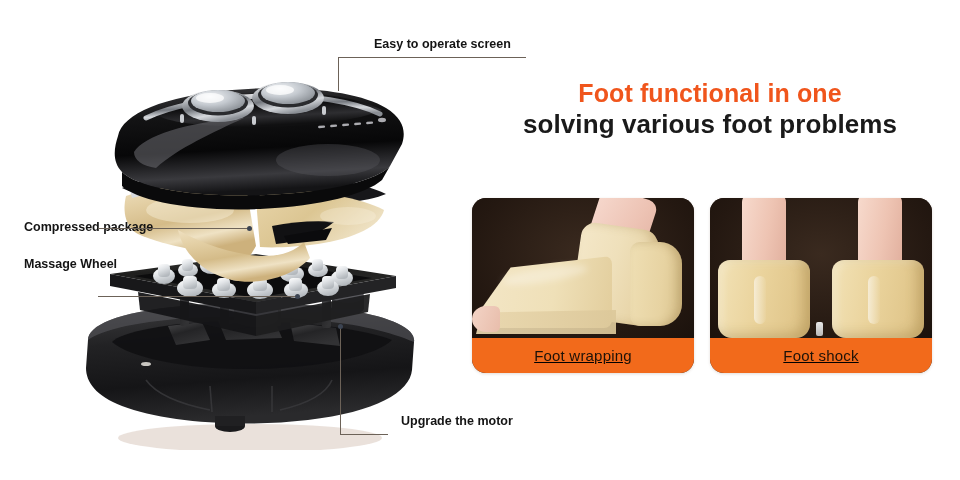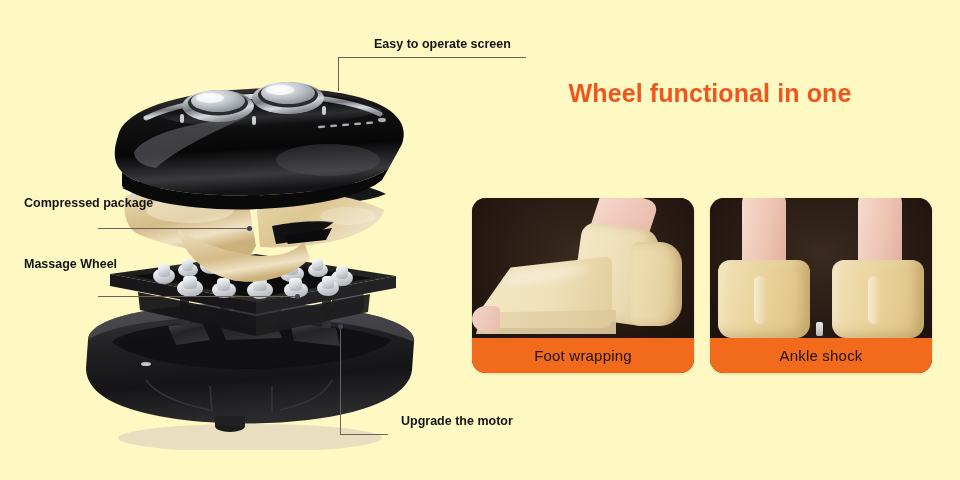--- a/index.html
+++ b/index.html
@@ -1,21 +1,21 @@
 <!DOCTYPE html>
 <html><head>
 <meta charset="utf-8">
 <style>
   html,body{margin:0;padding:0;}
   body{
     width:960px;height:480px;overflow:hidden;
     font-family:"Liberation Sans","DejaVu Sans",sans-serif;
     background:#f4eae3;
   }
-  #stage{position:relative;width:960px;height:480px;background:#fef9c3;}
+  #stage{position:relative;width:960px;height:480px;background:#ffffff;}
 
   
   .headline{position:absolute;left:470px;top:78px;width:480px;text-align:center;}
   .headline .l1{
     font-size:25px;font-weight:bold;color:#f0551c;letter-spacing:.1px;
     line-height:30px;white-space:nowrap;
   }
   .headline .l2{
     font-size:26px;font-weight:bold;color:#1a1a1a;letter-spacing:.1px;
     line-height:32px;white-space:nowrap;
@@ -27,21 +27,21 @@
   .lead.h{height:1px;}
   .lead.v{width:1px;}
   .leaddot{position:absolute;width:5px;height:5px;border-radius:50%;background:#3c4452;}
 
   
   .card{position:absolute;width:222px;height:175px;border-radius:14px;overflow:hidden;
         background:#2b1d16;box-shadow:0 1px 3px rgba(90,60,40,.18);}
   .card .photo{position:absolute;left:0;top:0;width:222px;height:140px;overflow:hidden;
         background:radial-gradient(ellipse at 50% 40%,#3a2a1f 0%,#241811 70%,#1b120c 100%);}
   .card .cap{position:absolute;left:0;bottom:0;width:222px;height:35px;background:#f26a1b;
-        display:flex;align-items:center;justify-content:center;}
+        display:flex;align-items:center;justify-content:center;text-decoration:underline;}
   .card .cap span{font-size:15px;color:#1d1208;font-weight:normal;letter-spacing:.2px;}
 
   
   .fw-leg{position:absolute;left:116px;top:-6px;width:58px;height:92px;border-radius:10px;
      background:linear-gradient(105deg,#f6d8cd 0%,#edc3b4 60%,#e3b3a3 100%);
      transform:rotate(18deg);}
   .fw-cuff{position:absolute;left:104px;top:28px;width:78px;height:96px;border-radius:14px 16px 10px 10px;
      background:linear-gradient(100deg,#f4e7c8 0%,#efe0bb 45%,#e4cf9f 100%);
      transform:rotate(8deg);box-shadow:inset -6px 0 10px rgba(150,120,60,.28);}
   .fw-heel{position:absolute;left:158px;top:44px;width:52px;height:84px;border-radius:10px 22px 22px 10px;
@@ -296,35 +296,36 @@
         <path d="M62 132 C78 148 134 158 206 155 C272 152 318 140 330 126
                  L322 140 C306 154 262 166 200 169 C130 172 76 160 62 146 Z" fill="#0a0a0b"></path>
       </g>
     </svg>
   </div>
 
   <div class="callout" style="left:374px;top:37px;">Easy to operate screen</div>
   <div class="lead h" style="left:338px;top:57px;width:188px;"></div>
   <div class="lead v" style="left:338px;top:57px;height:34px;"></div>
 
-  <div class="callout" style="left:24px;top:196px;">Compressed package</div>
+  <div class="callout" style="left:24px;top:220px;">Compressed package</div>
   <div class="lead h" style="left:98px;top:228px;width:152px;"></div>
   <div class="leaddot" style="left:247px;top:226px;"></div>
 
   <div class="callout" style="left:24px;top:257px;">Massage Wheel</div>
   <div class="lead h" style="left:98px;top:296px;width:200px;"></div>
   <div class="leaddot" style="left:295px;top:294px;"></div>
 
   <div class="callout" style="left:401px;top:414px;">Upgrade the motor</div>
   <div class="lead v" style="left:340px;top:326px;height:108px;"></div>
   <div class="lead h" style="left:340px;top:434px;width:48px;"></div>
   <div class="leaddot" style="left:338px;top:324px;"></div>
 
   <div class="headline">
-    <div class="l1">Wheel functional in one</div>
+    <div class="l1">Foot functional in one</div>
+    <div class="l2">solving various foot problems</div>
   </div>
 
   <div class="card" style="left:472px;top:198px;">
     <div class="photo">
       <div class="fw-leg"></div>
       <div class="fw-cuff"></div>
       <div class="fw-heel"></div>
       <div class="fw-fore"></div>
       <div class="fw-sole"></div>
       <div class="fw-toe"></div>
@@ -339,17 +340,17 @@
     <div class="photo">
       <div class="as-leg" style="left:32px;"></div>
       <div class="as-leg" style="left:148px;"></div>
       <div class="as-cuff" style="left:8px;"></div>
       <div class="as-cuff" style="left:122px;"></div>
       <div class="as-fold" style="left:44px;top:78px;"></div>
       <div class="as-fold" style="left:158px;top:78px;"></div>
       <div class="as-chip"></div>
     </div>
     <div class="cap">
-      <span>Ankle shock</span>
+      <span>Foot shock</span>
     </div>
   </div>
 
 </div>
 
 </body></html>

